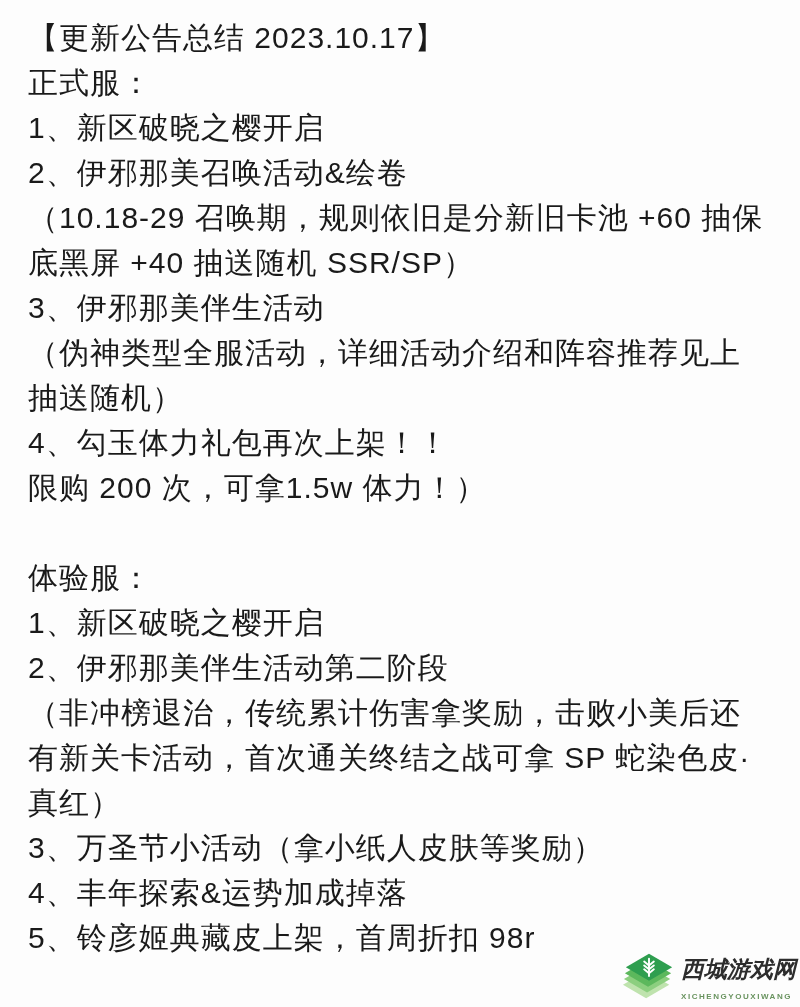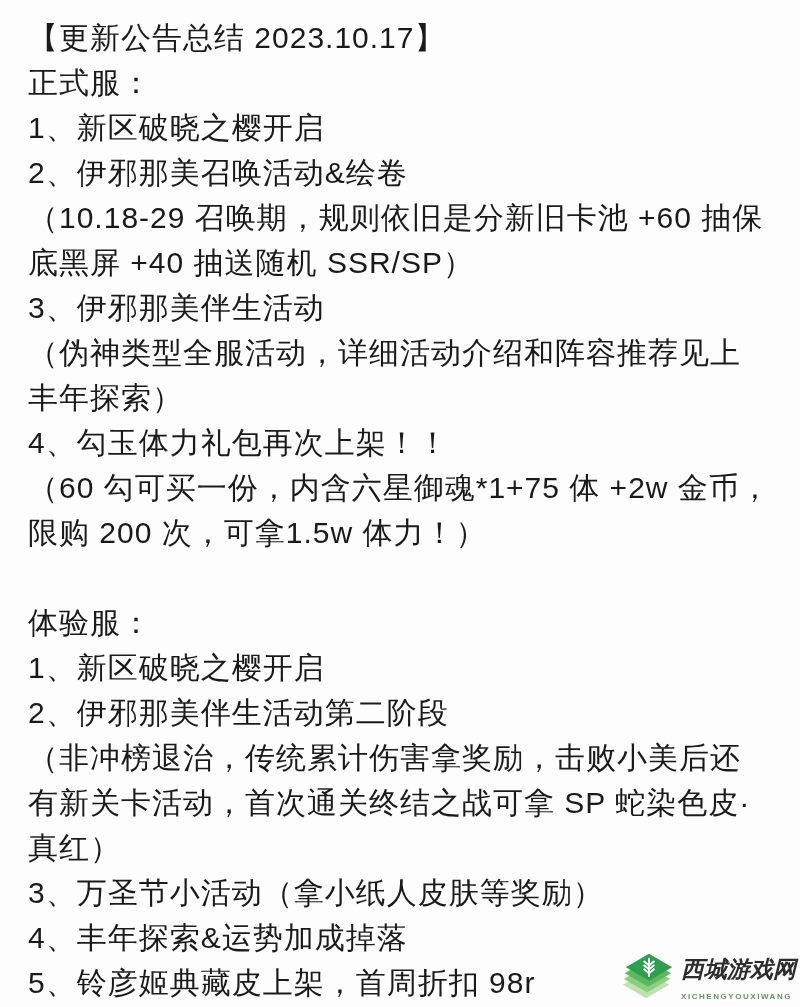--- a/index.html
+++ b/index.html
@@ -69,23 +69,22 @@
 
 <div class="doc" id="doc">
     <div class="line">【更新公告总结 2023.10.17】</div>
     <div class="line">正式服：</div>
     <div class="line">1、新区破晓之樱开启</div>
     <div class="line">2、伊邪那美召唤活动&amp;绘卷</div>
     <div class="line">（10.18-29 召唤期，规则依旧是分新旧卡池 +60 抽保</div>
     <div class="line">底黑屏 +40 抽送随机 SSR/SP）</div>
     <div class="line">3、伊邪那美伴生活动</div>
     <div class="line">（伪神类型全服活动，详细活动介绍和阵容推荐见上</div>
-    <div class="line">丰年探索）</div>
+    <div class="line">抽送随机）</div>
     <div class="line">4、勾玉体力礼包再次上架！！</div>
-    <div class="line">（60 勾可买一份，内含六星御魂*1+75 体 +2w 金币，</div>
     <div class="line">限购 200 次，可拿1.5w 体力！）</div>
     <div class="line"></div>
     <div class="line">体验服：</div>
     <div class="line">1、新区破晓之樱开启</div>
     <div class="line">2、伊邪那美伴生活动第二阶段</div>
     <div class="line">（非冲榜退治，传统累计伤害拿奖励，击败小美后还</div>
     <div class="line">有新关卡活动，首次通关终结之战可拿 SP 蛇染色皮·</div>
     <div class="line">真红）</div>
     <div class="line">3、万圣节小活动（拿小纸人皮肤等奖励）</div>
     <div class="line">4、丰年探索&amp;运势加成掉落</div>

